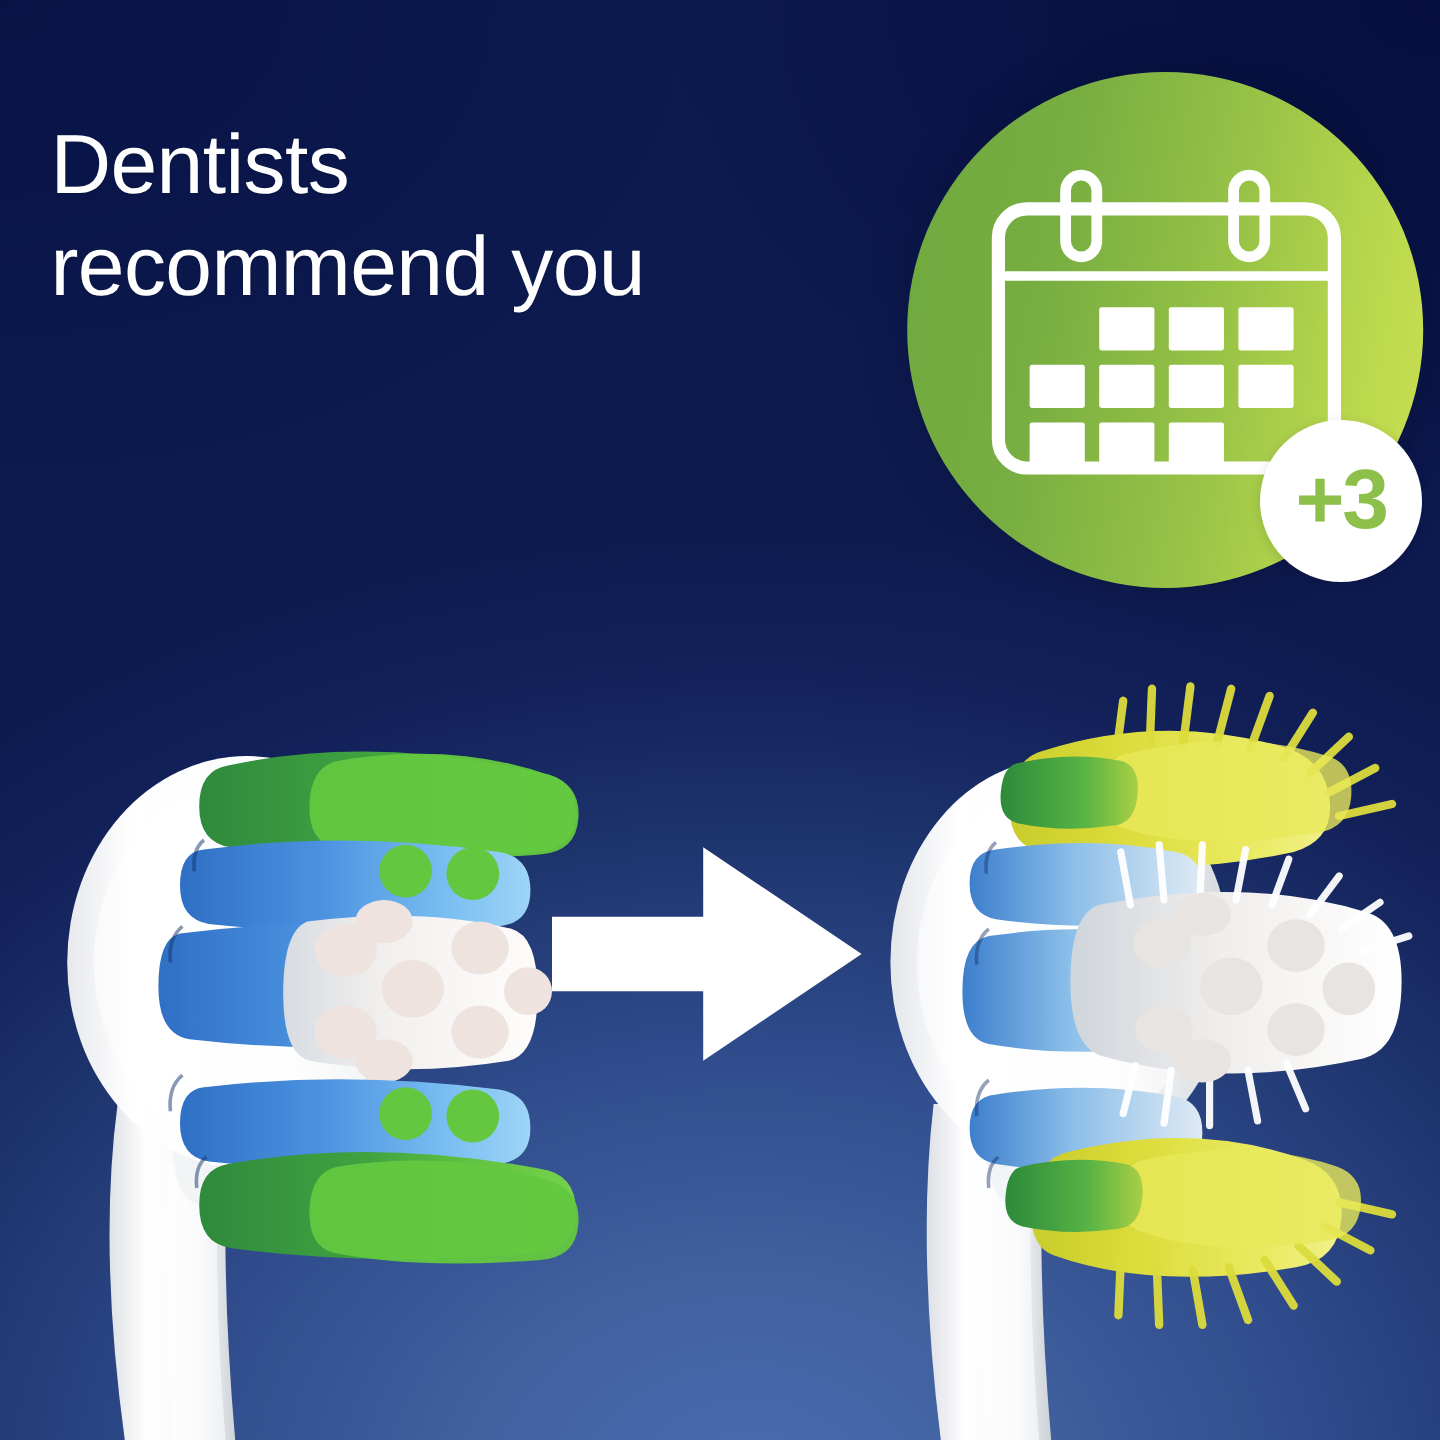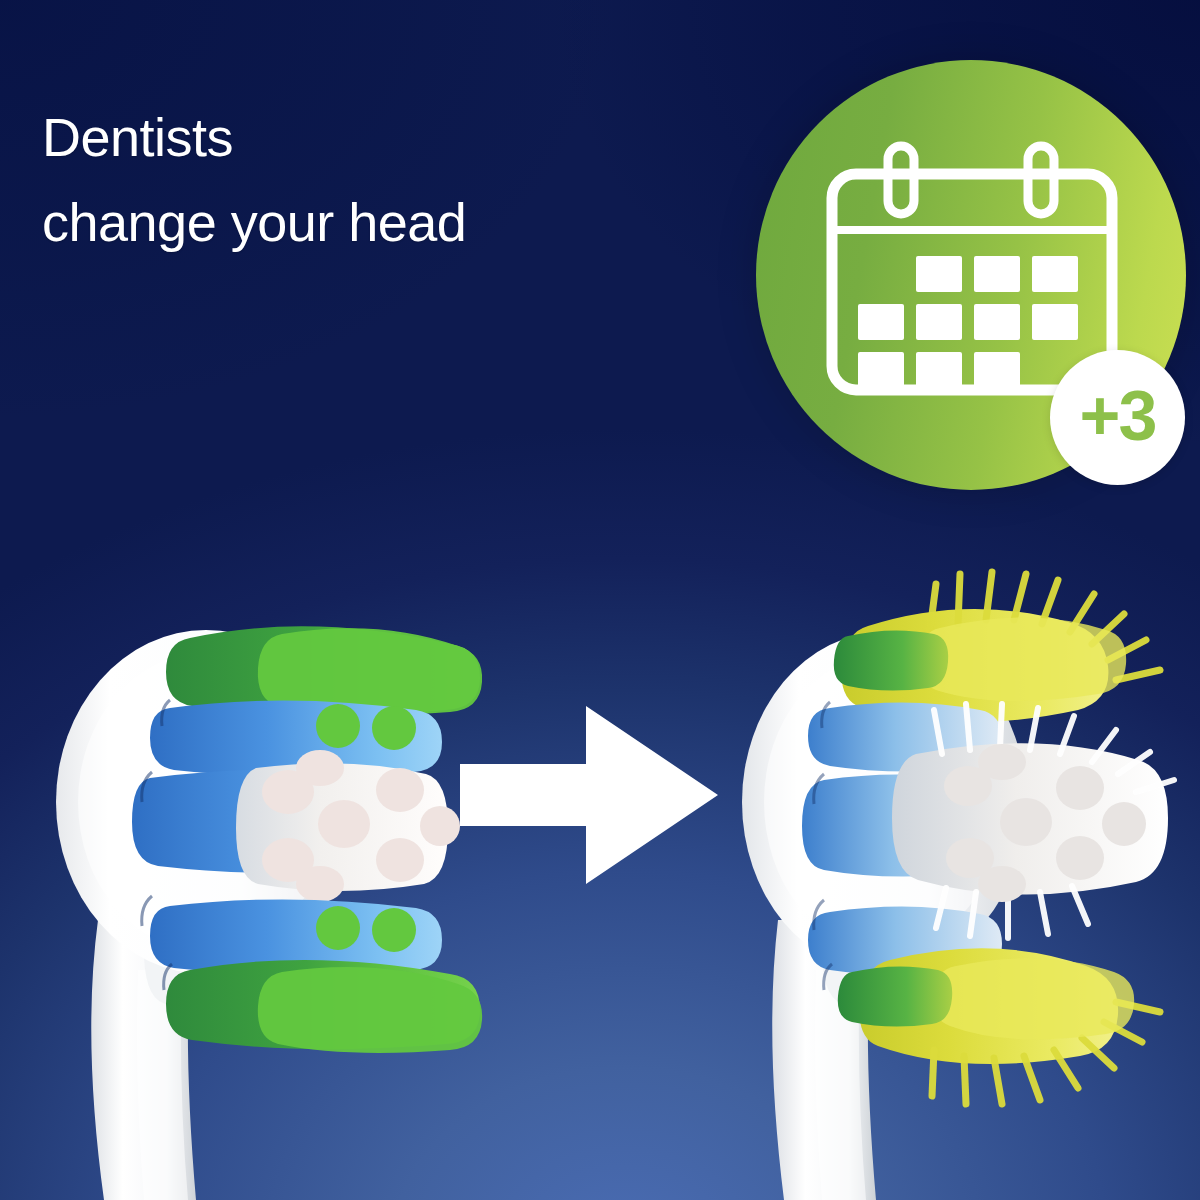--- a/index.html
+++ b/index.html
@@ -23,21 +23,21 @@
       radial-gradient(ellipse 900px 620px at 100% 0%, rgba(5,14,62,.92) 0%, rgba(6,16,66,.55) 45%, rgba(8,20,70,0) 72%),
       radial-gradient(ellipse 820px 560px at 0% 0%, rgba(7,18,68,.80) 0%, rgba(8,20,70,.40) 48%, rgba(8,20,70,0) 75%);
   }
 
   
   #headline{
     position:absolute;left:42px;top:95px;width:700px;
     color:#ffffff;letter-spacing:-.5px;
   }
   #headline .line{
-    display:block;font-size:54px;line-height:85px;font-weight:300;
+    display:block;font-size:70px;line-height:85px;font-weight:300;
     white-space:nowrap;text-shadow:0 1px 2px rgba(0,0,0,.18);
   }
   #headline .line.bold{font-weight:700;letter-spacing:-1px;}
 
   
   #badge{
     position:absolute;left:756px;top:60px;width:430px;height:430px;
   }
   #badge-circle{
     position:absolute;inset:0;border-radius:50%;
@@ -79,21 +79,21 @@
 </style>
 </head>
 <body>
 
 <div id="poster">
 
   <div id="vignette-top"></div>
 
   <div id="headline">
     <span class="line">Dentists</span>
-    <span class="line">change your head</span>
+    <span class="line">recommend you</span>
   </div>
 
   <div id="badge">
     <div id="badge-circle"></div>
 
     <div id="calendar">
       <svg id="cal-svg" width="300" height="280" viewBox="0 0 300 280" fill="none">
 
         <rect x="10" y="36" width="280" height="216" rx="24" ry="24" stroke="#ffffff" stroke-width="11"></rect>
 

